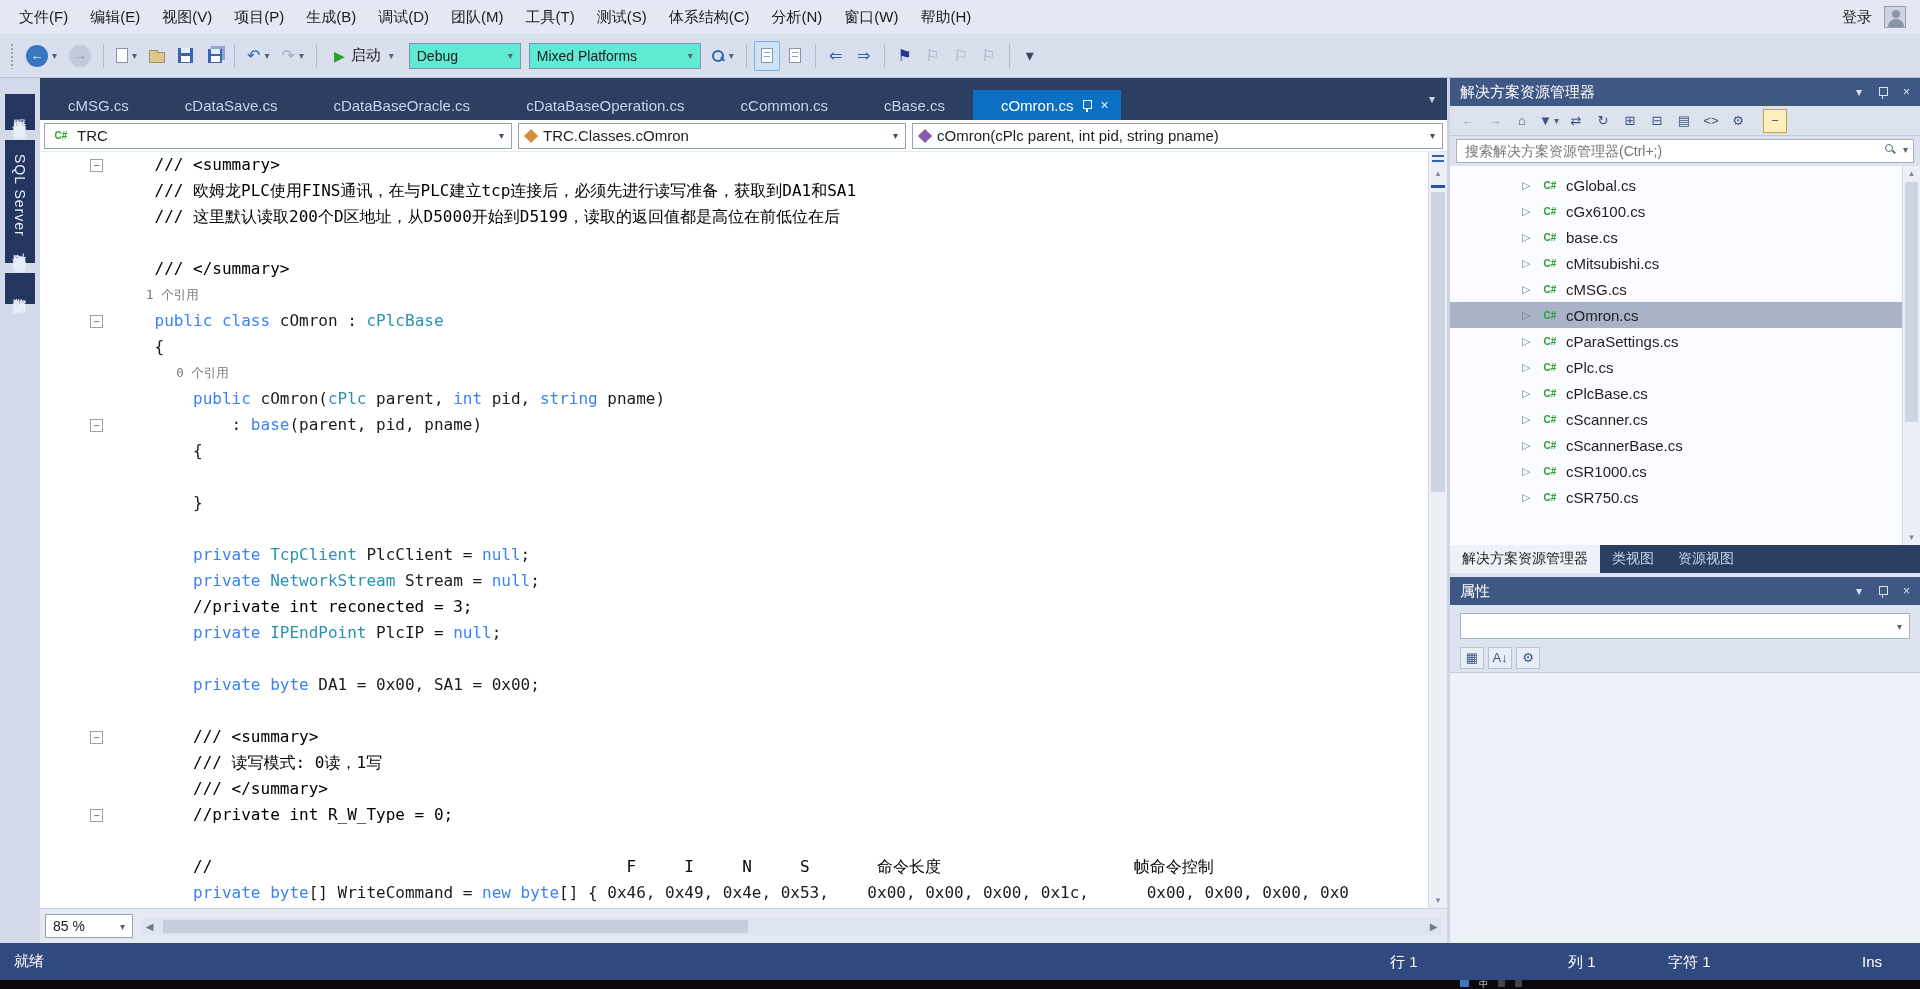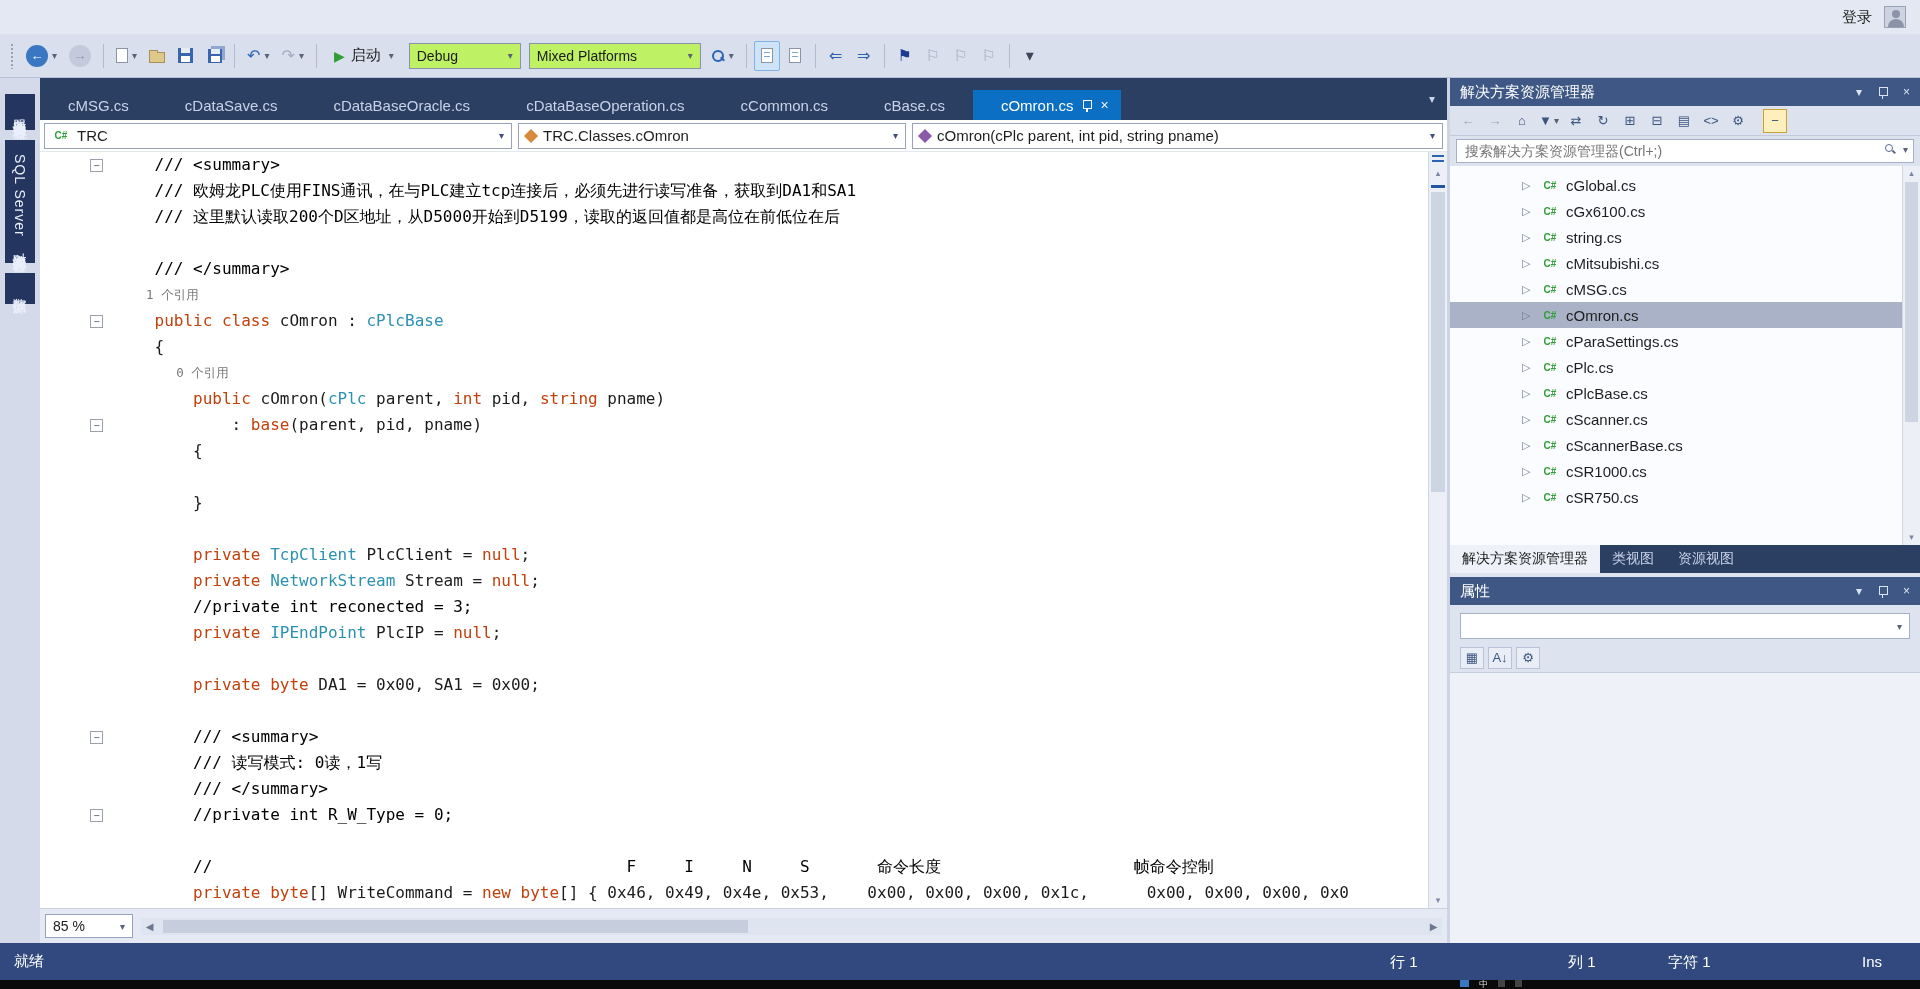--- a/index.html
+++ b/index.html
@@ -20,21 +20,21 @@
   .tb-group{display:flex;align-items:center;gap:2px}
   .tbtn{height:30px;min-width:26px;display:flex;align-items:center;justify-content:center;gap:2px;padding:0 4px;border:1px solid transparent;border-radius:2px}
   .tbtn.pressed{background:#cfe3f7;border-color:#7fb2e5}
   .tsep{width:1px;height:24px;background:#b3bccf;margin:0 5px}
   .glyph{font-size:16px;color:#3f465a;line-height:1}
   .g-blue{color:#2a64b5}.g-dis{color:#a2abc0}.g-navy{color:#1f3a93}
   .circle{width:22px;height:22px;border-radius:50%;display:flex;align-items:center;justify-content:center;font-size:13px}
   .circle-blue{background:#3a77c2;color:#fff}
   .circle-gray{background:#c3cadb;color:#8d96ab}
   .dd{font-size:10px;color:#5a627a;margin-left:2px}
-  .tcombo{height:26px;background:#bef264;border:1px solid #8892ab;display:flex;align-items:center;padding:0 7px;font-size:14px;margin:0 3px}
+  .tcombo{height:26px;background:#5eead4;border:1px solid #8892ab;display:flex;align-items:center;padding:0 7px;font-size:14px;margin:0 3px}
   .tcombo .dd{margin-left:auto;padding-left:8px}
   #combo-config{width:112px}
   #combo-platform{width:172px}
   .start-btn{display:flex;align-items:center;gap:6px;padding:0 9px;height:30px}
   .play-icon{color:#2f9e36;font-size:14px}
   .icon-doc{width:12px;height:15px;background:#fff;border:1px solid #8a93a8;position:relative;display:inline-block}
   .doc-lines::after{content:"";position:absolute;left:2px;right:2px;top:3px;bottom:3px;background:repeating-linear-gradient(to bottom,#7fa8d6 0 1.5px,transparent 1.5px 4px)}
   .icon-folder{width:16px;height:11px;background:#dfc98a;border:1px solid #a8905a;position:relative;margin-top:3px;display:inline-block}
   .icon-folder::before{content:"";position:absolute;top:-3px;left:-1px;width:7px;height:2px;background:#dfc98a;border:1px solid #a8905a;border-bottom:none}
   .icon-save{width:15px;height:15px;background:#3a66b0;position:relative;display:inline-block}
@@ -68,21 +68,21 @@
   .class-icon{width:10px;height:10px;background:#d78a3d;transform:rotate(45deg);flex:none}
   .method-icon{width:10px;height:10px;background:#8b5aa8;transform:rotate(45deg);flex:none}
 
   #editor-wrap{position:relative;flex:1;overflow:hidden;background:#fff}
   #code-lines{position:absolute;left:0;top:0;right:19px}
   .cline{display:flex;height:26px;line-height:26px}
   .cgut{width:76px;flex:none;position:relative}
   .foldbox{position:absolute;left:50px;top:7px;width:13px;height:13px;border:1px solid #9aa0ad;background:#fff;color:#5a6170;font:10px/11px "DejaVu Sans Mono",monospace;text-align:center}
   .ccode{white-space:pre;font:16px/26px "DejaVu Sans Mono",monospace}
   .ccode.lens{font-size:12.5px}
-  .tk-cm{color:#000000}.tk-k{color:#c2410c}.tk-ty{color:#2b91af}.tk-pl{color:#1b1b1b}.tk-gr{color:#777}
+  .tk-cm{color:#000000}.tk-k{color:#3b82f6}.tk-ty{color:#2b91af}.tk-pl{color:#1b1b1b}.tk-gr{color:#777}
 
   #vscroll{position:absolute;top:0;right:0;bottom:0;width:19px;background:#eceff6;border-left:1px solid #d0d6e3}
   .hgrip{height:9px;margin:3px 3px 2px;background:repeating-linear-gradient(to bottom,#2a64b5 0 2px,#eceff6 2px 5px)}
   .varrow{height:14px;text-align:center;font-size:9px;color:#7c87a0;line-height:14px}
   .vbottom{position:absolute;bottom:1px;left:0;right:0}
   .vmark{position:absolute;top:33px;left:2px;right:2px;height:3px;background:#2255a4}
   .vthumb{position:absolute;top:40px;left:2px;right:2px;height:300px;background:#cdd4e2}
 
   #editor-bottom{height:35px;background:#e4e9f3;border-top:1px solid #c9d0e0;display:flex;align-items:center;padding:0 5px;gap:8px}
   .zoom-combo{width:88px;height:24px;background:#fff;border:1px solid #98a2bc;display:flex;align-items:center;padding:0 7px;font-size:14px;flex:none}
@@ -133,20 +133,35 @@
   
   #task-strip{height:9px;background:#0a0a0a;position:relative;overflow:hidden}
   .tray{position:absolute;left:1460px;top:0;display:flex;gap:10px;align-items:flex-start;color:#ddd;font-size:9px;line-height:9px}
   .tray-tile{width:9px;height:7px;background:#3a77c2;display:inline-block}
   .tray-dot{width:7px;height:7px;background:#444;display:inline-block}
 </style>
 </head>
 <body>
 
 <div id="menu-bar">
+  <div id="menu-items" style="display: flex;">
+      <div class="menu-item">文件(F)</div>
+      <div class="menu-item">编辑(E)</div>
+      <div class="menu-item">视图(V)</div>
+      <div class="menu-item">项目(P)</div>
+      <div class="menu-item">生成(B)</div>
+      <div class="menu-item">调试(D)</div>
+      <div class="menu-item">团队(M)</div>
+      <div class="menu-item">工具(T)</div>
+      <div class="menu-item">测试(S)</div>
+      <div class="menu-item">体系结构(C)</div>
+      <div class="menu-item">分析(N)</div>
+      <div class="menu-item">窗口(W)</div>
+      <div class="menu-item">帮助(H)</div>
+    </div>
   <div class="menu-right">
     <span>登录</span>
     <span class="avatar"></span>
   </div>
 </div>
 
 <div id="toolbar">
   <span class="grip"></span>
   <div id="tb-left" class="tb-group">
       <div class="tbtn">
@@ -481,21 +496,21 @@
             <span class="tlabel">cGlobal.cs</span>
           </div>
           <div class="trow">
             <span class="texp">▷</span>
             <span class="csicon">C#</span>
             <span class="tlabel">cGx6100.cs</span>
           </div>
           <div class="trow">
             <span class="texp">▷</span>
             <span class="csicon">C#</span>
-            <span class="tlabel">string.cs</span>
+            <span class="tlabel">base.cs</span>
           </div>
           <div class="trow">
             <span class="texp">▷</span>
             <span class="csicon">C#</span>
             <span class="tlabel">cMitsubishi.cs</span>
           </div>
           <div class="trow">
             <span class="texp">▷</span>
             <span class="csicon">C#</span>
             <span class="tlabel">cMSG.cs</span>

